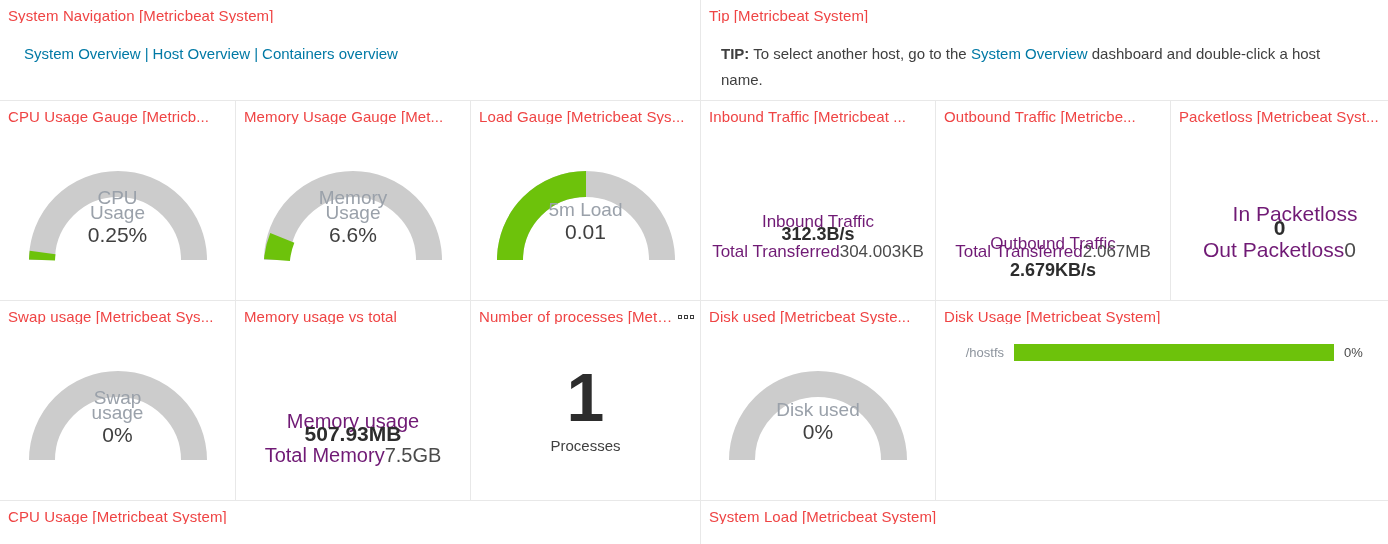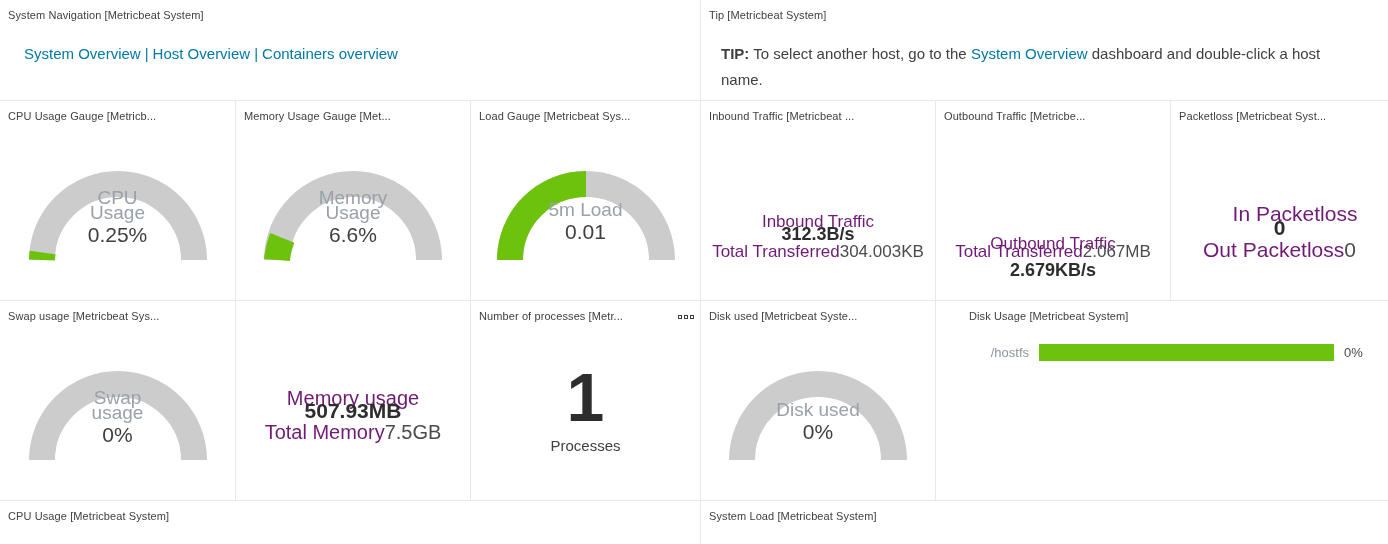--- a/index.html
+++ b/index.html
@@ -7,22 +7,22 @@
     width: 1388px; height: 544px;
     background: #ffffff;
     font-family: "Liberation Sans", sans-serif;
     overflow: hidden;
   }
   .dashboard { position: relative; width: 1388px; height: 544px; background:#fff; }
 
   
   .panel { position: absolute; background:#fff; overflow: hidden; }
   .panel-title {
-    font-size: 11px;
-    color: #404040;
+    font-size: 15px;
+    color: #ef4444;
     padding: 8px 0 0 8px;
     white-space: nowrap;
     overflow: hidden;
     text-overflow: ellipsis;
     letter-spacing: .1px;
     line-height: 15px;
   }
   .panel-title-row { display:flex; align-items:flex-start; }
   .panel-body { position:relative; width:100%; }
 
@@ -212,20 +212,21 @@
         <div class="gauge-labels" style="padding-top:18px;">
           <div class="gauge-sub">Swap</div>
           <div class="gauge-sub" style="margin-top:-4px;">usage</div>
           <div class="gauge-val">0%</div>
         </div>
       </div>
     </div>
   </div>
 
   <div class="panel bt bl" style="left:235px;top:300px;width:235px;height:200px;">
+    <div class="panel-title">Memory usage vs total</div>
     <div class="panel-body" style="height:170px;">
       <div class="metric-stack">
         <div class="metric-row" style="top:86px;">
           <span class="metric-label" style="font-size:20px;">Memory usage</span>
         </div>
         <div class="metric-row" style="top:98px;">
           <span class="metric-value" style="font-size:21px;">507.93MB</span>
         </div>
         <div class="metric-row" style="top:120px;">
           <span class="metric-label" style="font-size:20px;">Total Memory</span>
@@ -260,21 +261,21 @@
           <path d="M 24 136 A 76 76 0 1 1 176 136" fill="none" stroke="#cccccc" stroke-width="26"></path>
         </svg>
         <div class="gauge-labels" style="padding-top:26px;">
           <div class="gauge-sub">Disk used</div>
           <div class="gauge-val">0%</div>
         </div>
       </div>
     </div>
   </div>
 
-  <div class="panel bt bl" style="left:935px;top:300px;width:453px;height:200px;padding-left:25px;">
+  <div class="panel bt bl" style="left:935px;top:300px;width:453px;height:200px;">
     <div class="panel-title">Disk Usage [Metricbeat System]</div>
     <div class="panel-body" style="height:170px;">
       <div class="hbar-row">
         <div class="hbar-label">/hostfs</div>
         <div class="hbar-track">
           <div class="hbar-fill" id="disk-bar-fill" style="width: 100%;"></div>
         </div>
         <div class="hbar-pct">0%</div>
       </div>
     </div>

